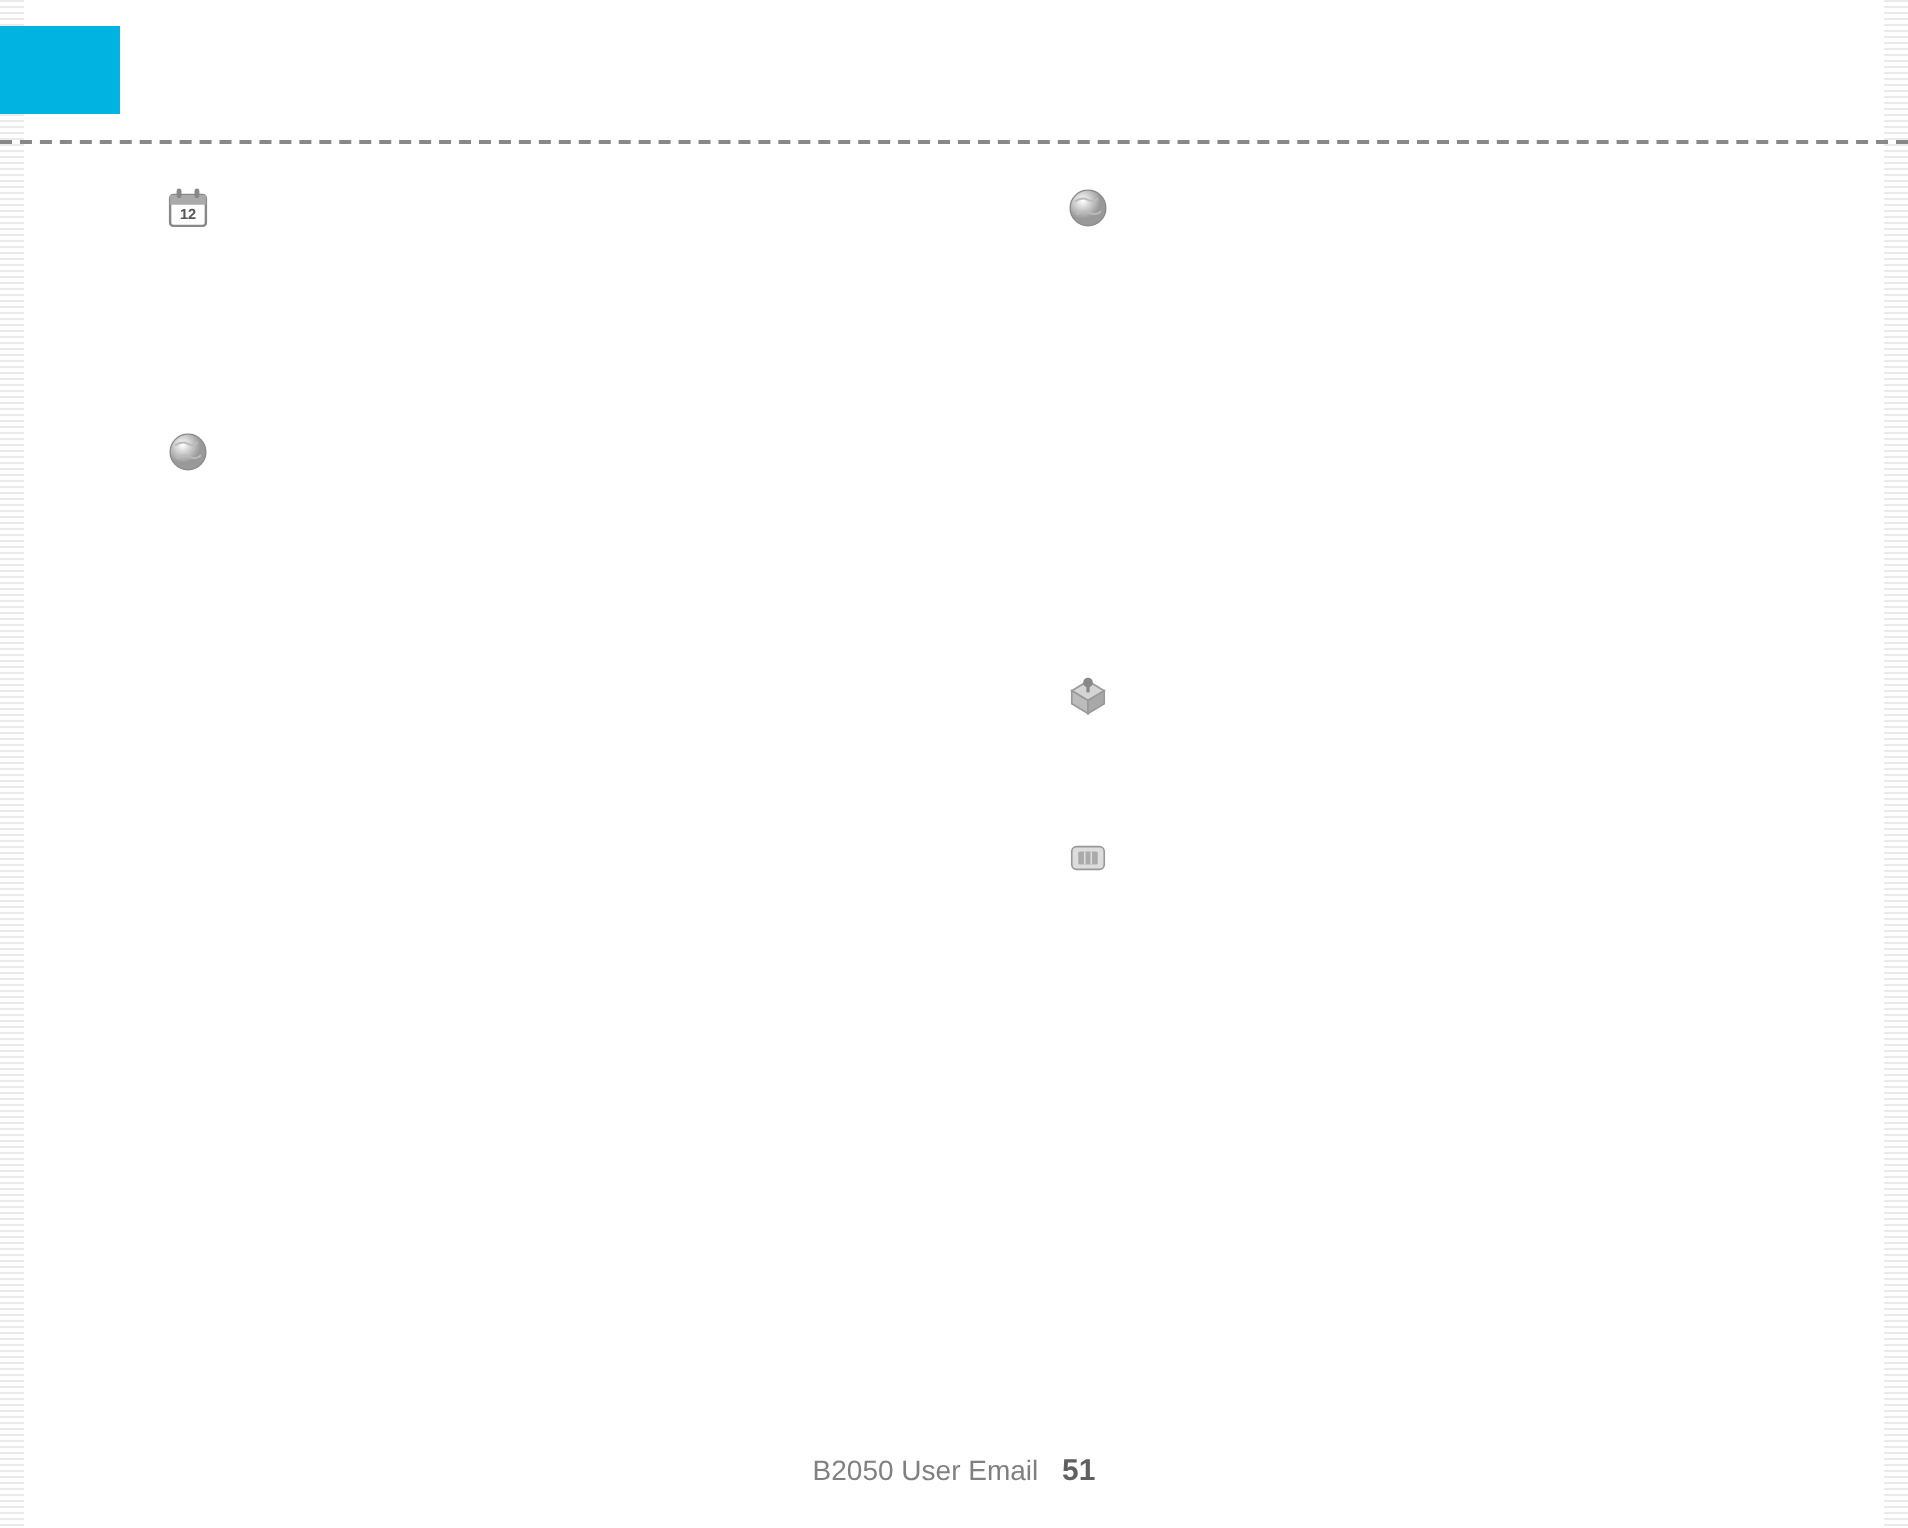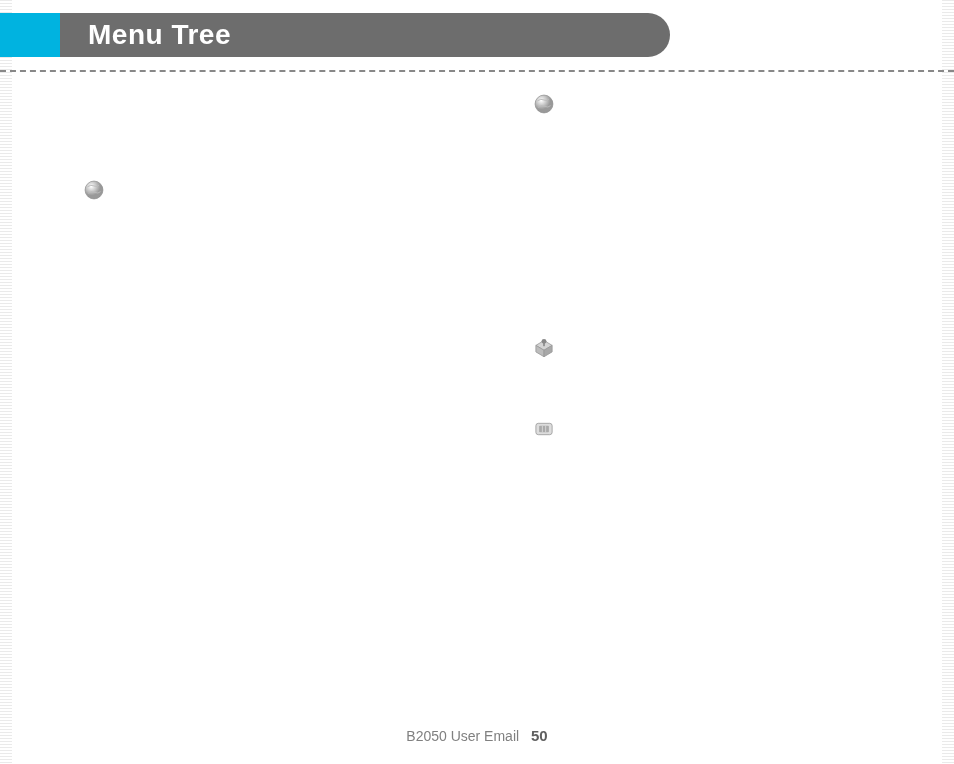--- a/index.html
+++ b/index.html
@@ -141,29 +141,39 @@
     color: #606060;
     font-size: 15px;
     margin-left: 8px;
   }
 </style>
 </head>
 <body>
 
 <div class="header">
   <div class="blue-tab"></div>
-  <div class="grey-bar">
-    <span class="title">Menu Tree</span>
-  </div>
 </div>
 <div class="dashed"></div>
 
 <div class="content">
   <div class="col col-left" id="col-left">
       <div class="section">
+        <div class="section-head">
+          <span class="icon">
+            <svg viewBox="0 0 32 32">
+              <rect x="5" y="8" width="22" height="19" rx="2" fill="#fff" stroke="#888" stroke-width="1.5"></rect>
+              <rect x="5" y="8" width="22" height="6" fill="#aaa"></rect>
+              <rect x="9" y="4" width="3" height="6" rx="1.5" fill="#888"></rect>
+              <rect x="20" y="4" width="3" height="6" rx="1.5" fill="#888"></rect>
+              <text x="16" y="23" font-size="9" text-anchor="middle" fill="#555" font-family="Arial" font-weight="bold">12</text>
+            </svg>
+          </span>
+          <span class="section-num">7.</span>
+          <span class="section-title">Organiser</span>
+        </div>
         <div class="items">
           <div class="row">
             <span class="idx">1</span>
             <span class="lbl">Calendar</span>
           </div>
           <div class="row">
             <span class="idx">2</span>
             <span class="lbl">To do list</span>
           </div>
           <div class="row">
@@ -302,14 +312,14 @@
           <span class="section-num">0.</span>
           <span class="section-title">SIM Tool Kit</span>
         </div>
         <div class="items"></div>
       </div>
     </div>
 </div>
 
 <div class="footer">
   <span>B2050 User Email</span>
-  <span class="pg">50</span>
+  <span class="pg">51</span>
 </div>
 
 </body></html>

